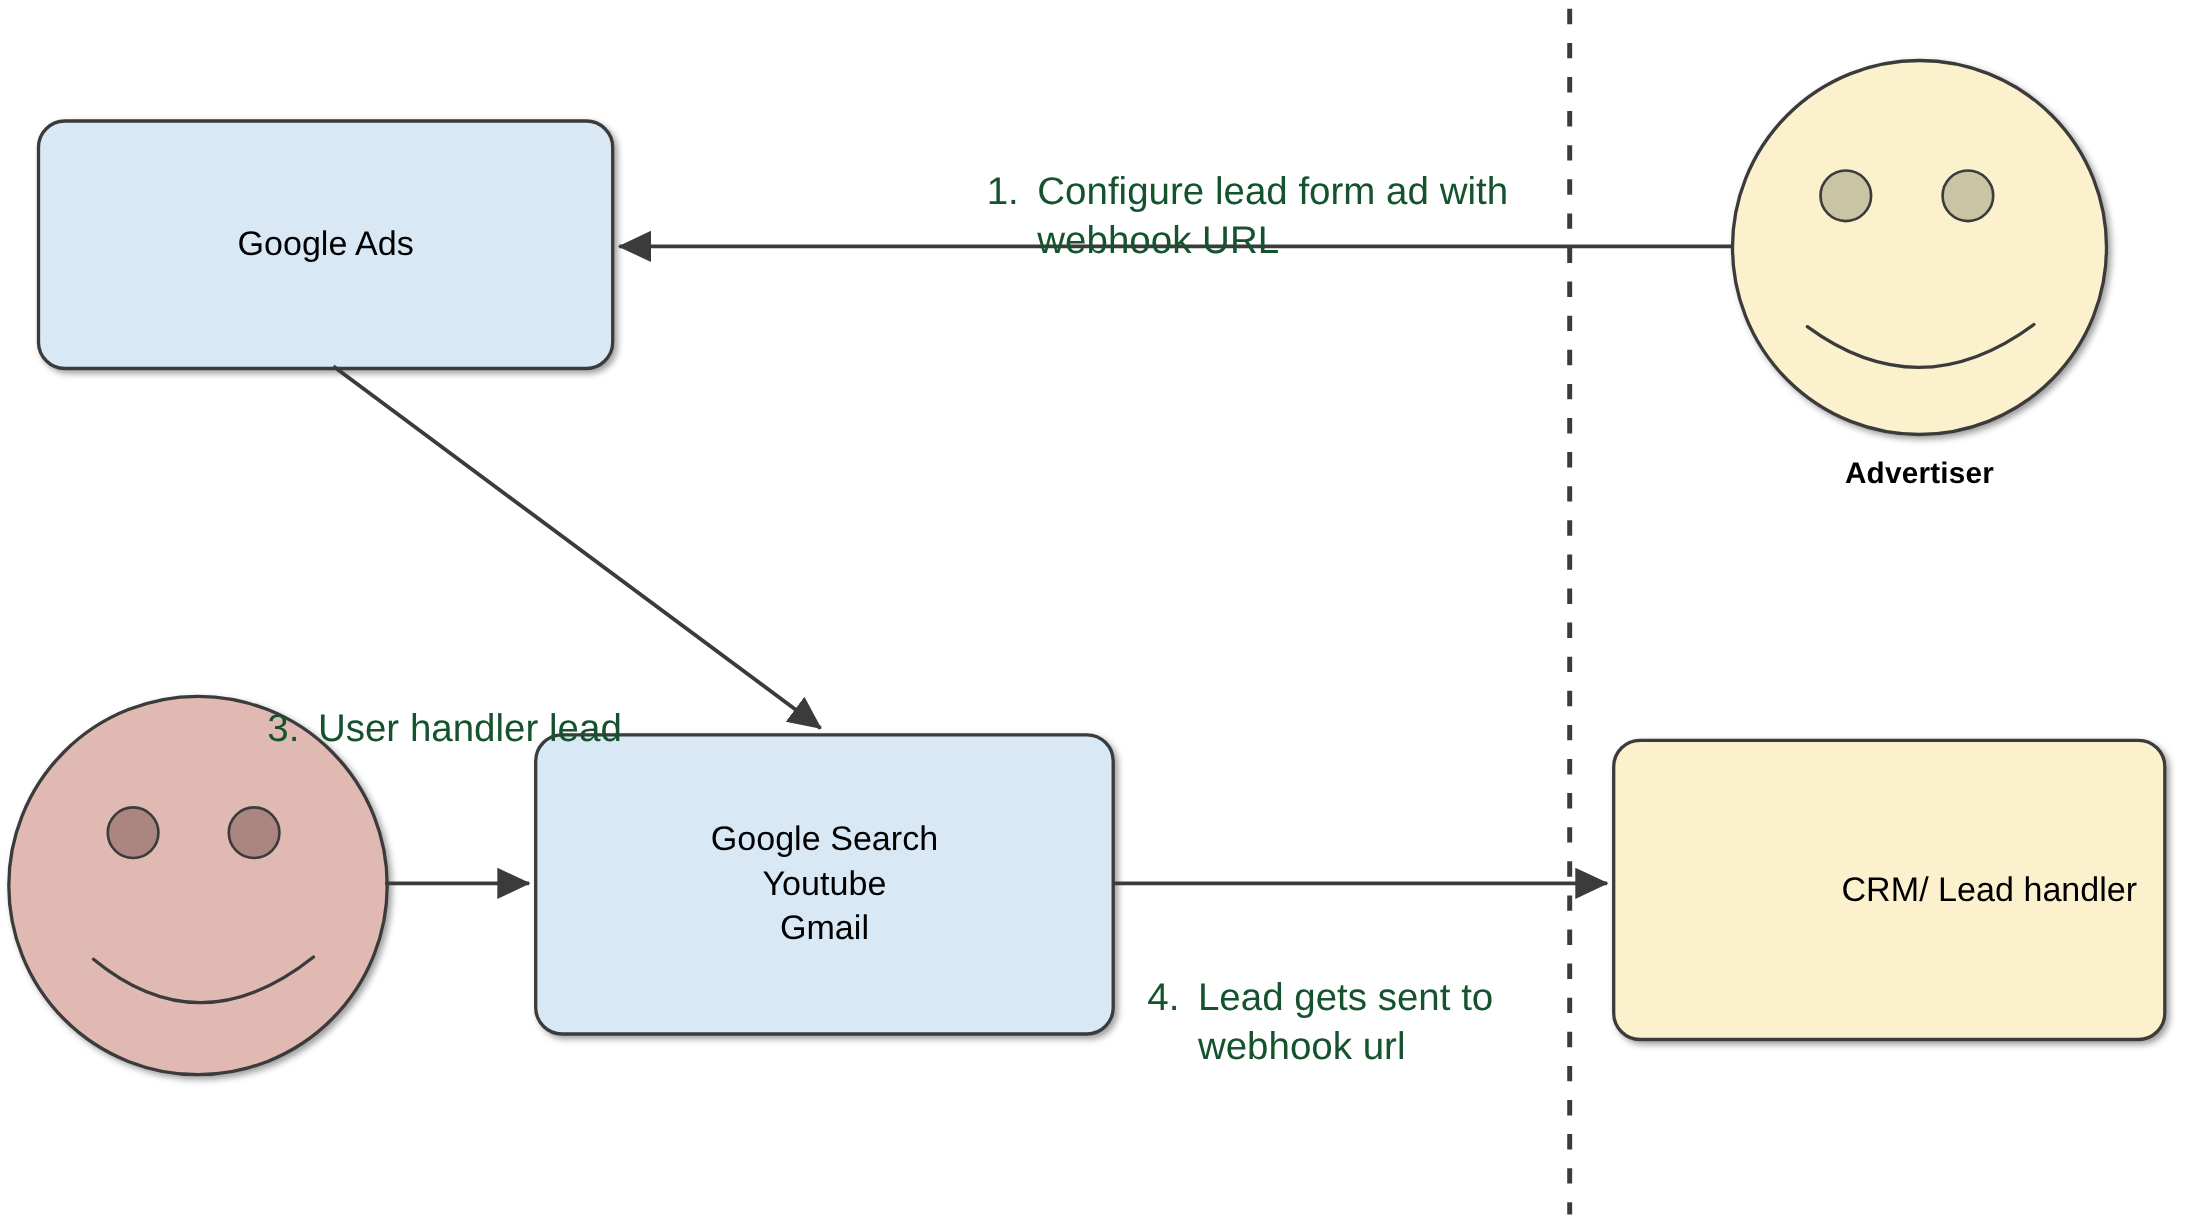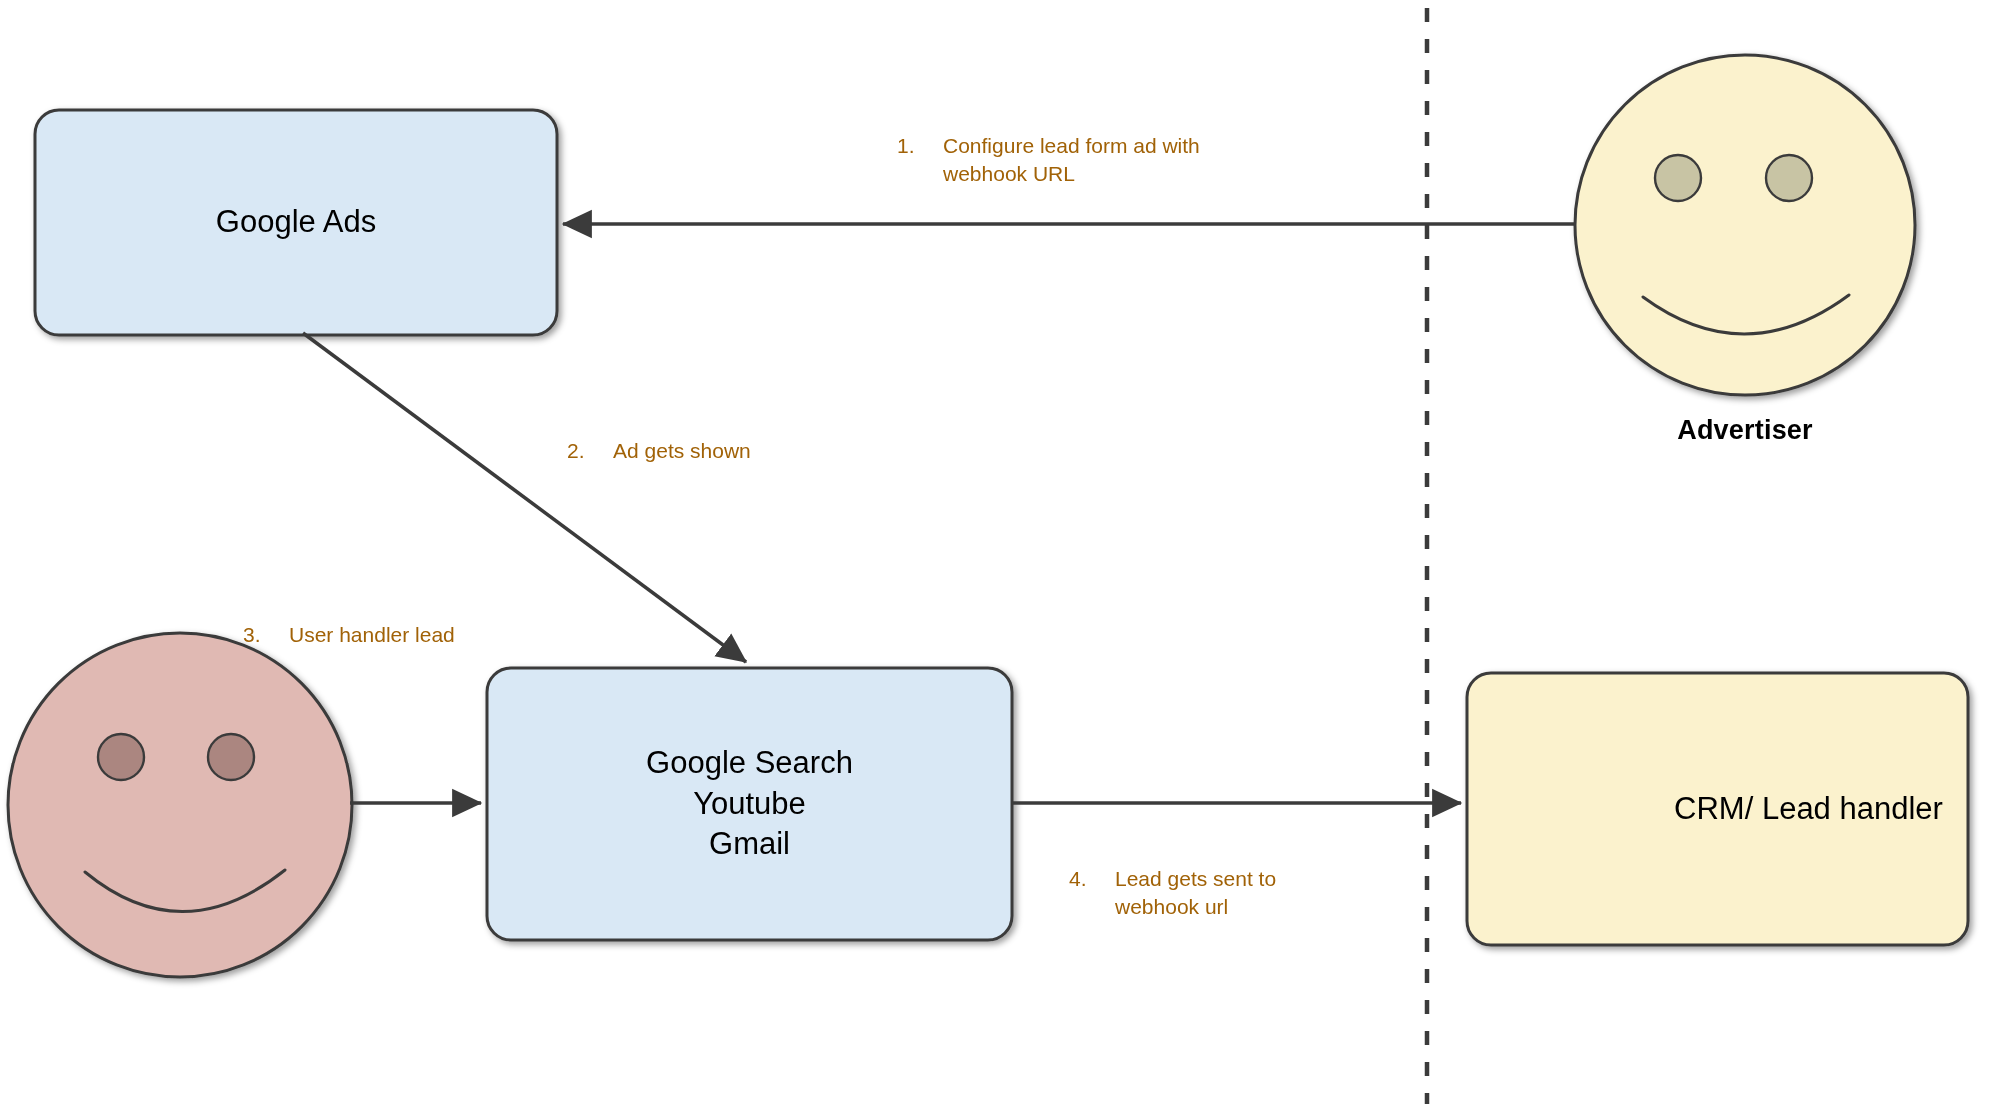--- a/index.html
+++ b/index.html
@@ -45,22 +45,22 @@
   .actor-name {
     position: absolute;
     text-align: center;
     font-size: 27px;
     font-weight: bold;
     color: #000000;
     letter-spacing: 0.2px;
   }
   .edge-label {
     position: absolute;
-    font-size: 21px;
-    color: #a16207;
+    font-size: 35px;
+    color: #14532d;
     line-height: 1.30;
     white-space: pre-line;
   }
   .edge-label .num {
     display: inline-block;
     width: 46px;
   }
   .edge-label .txt {
     display: inline-block;
     vertical-align: top;
@@ -130,26 +130,23 @@
   <div class="node-label" style="left:1522px; top:673px; width:501px; height:272px;padding-left:36px;">CRM/ Lead handler</div>
 
   <div class="actor-name" style="left:1575px; top:415px; width:340px;">Advertiser</div>
 
 
   <div class="edge-label" style="left:897px; top:105px; width:520px;">
     <span class="num">1.</span><span class="txt">Configure lead form ad with
 webhook URL</span>
   </div>
 
-  <div class="edge-label" style="left:567px; top:410px; width:420px;">
-    <span class="num">2.</span><span class="txt">Ad gets shown</span>
-  </div>
 
   <div class="edge-label" style="left:243px; top:594px; width:420px;">
     <span class="num">3.</span><span class="txt">User handler lead</span>
   </div>
 
-  <div class="edge-label" style="left:1069px; top:838px; width:400px;">
+  <div class="edge-label" style="left:1043px; top:838px; width:400px;">
     <span class="num">4.</span><span class="txt">Lead gets sent to
 webhook url</span>
   </div>
 
 </div>
 
 </body></html>

